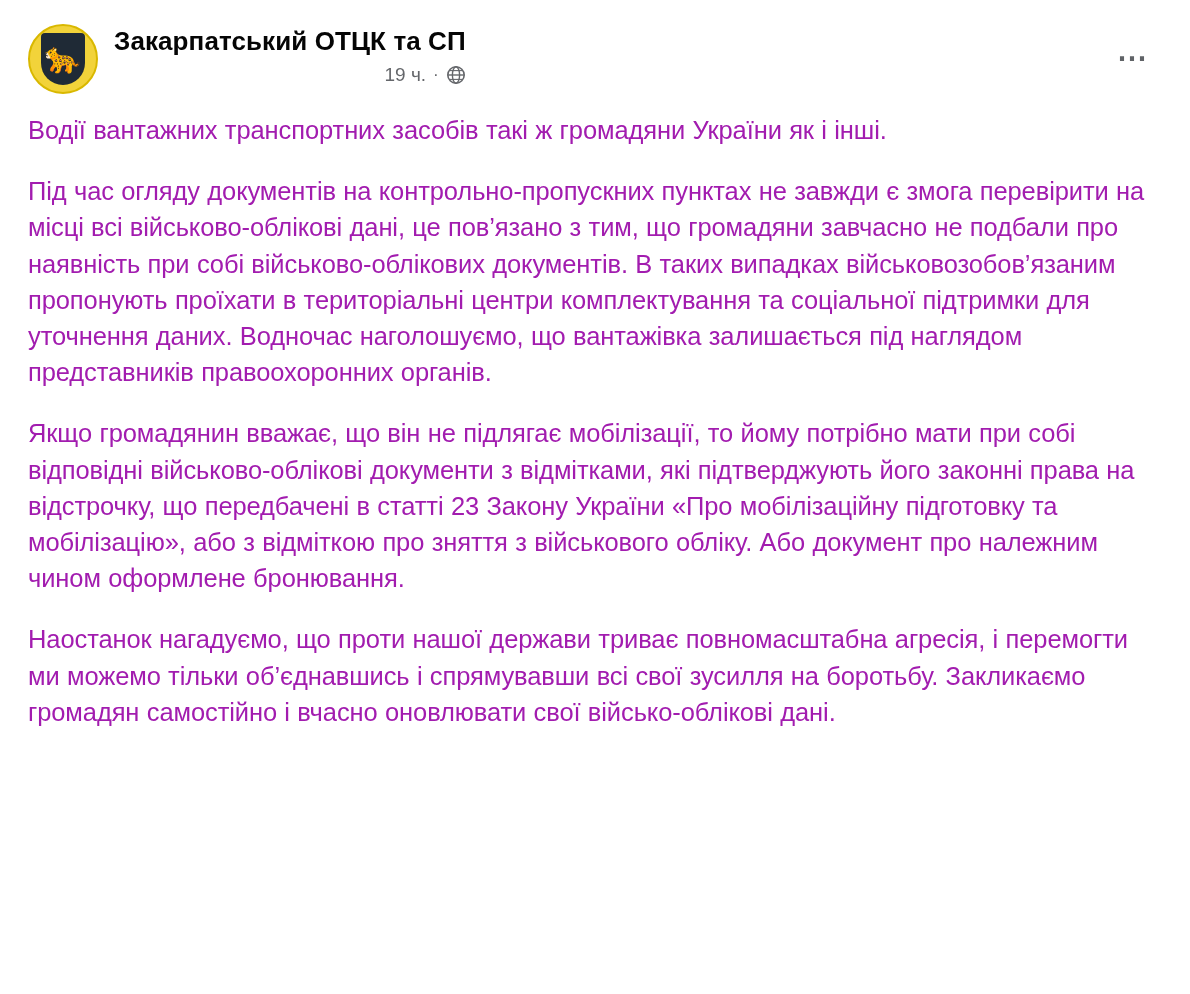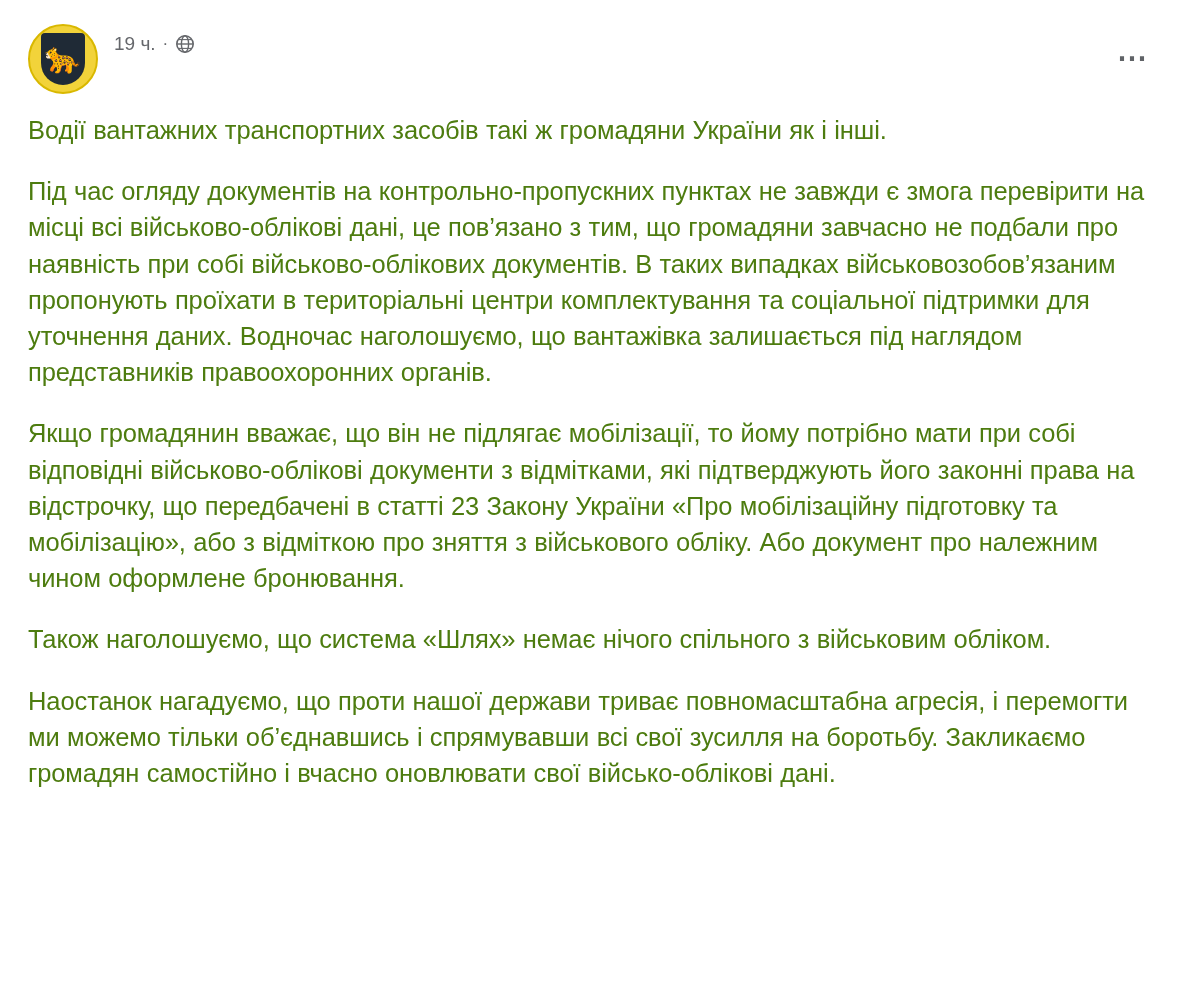--- a/index.html
+++ b/index.html
@@ -70,20 +70,21 @@
     color: #050505;
     letter-spacing: 0.1px;
     line-height: 1.2;
   }
   .meta-row {
     display: flex;
     align-items: center;
     margin-top: 7px;
     color: #65676b;
     font-size: 19px;
+    justify-content: flex-end;
   }
   .meta-dot {
     margin: 0 7px;
     font-size: 17px;
     color: #65676b;
   }
   .globe-icon {
     display: inline-flex;
     align-items: center;
     justify-content: center;
@@ -111,21 +112,21 @@
     font-weight: bold;
     color: #606367;
   }
   .post-body {
     padding-top: 8px;
   }
   .post-body p {
     margin: 0 0 25px 0;
     font-size: 25.5px;
     line-height: 1.42;
-    color: #4d7c0f;
+    color: #a21caf;
     letter-spacing: -0.1px;
     word-spacing: 0.4px;
   }
   .post-body p:last-child {
     margin-bottom: 12px;
   }
 </style>
 </head>
 <body>
 
@@ -133,20 +134,21 @@
 
   <div class="post-header">
 
     <div class="avatar">
       <div class="shield">
         <span class="lion">🐆</span>
       </div>
     </div>
 
     <div class="header-text">
+      <div class="page-name">Закарпатський ОТЦК та СП</div>
       <div class="meta-row">
         <span>19 ч.</span>
         <span class="meta-dot">·</span>
         <span class="globe-icon">
           <svg width="20" height="20" viewBox="0 0 20 20" aria-hidden="true">
             <circle cx="10" cy="10" r="8.2" fill="none" stroke="#65676b" stroke-width="1.6"></circle>
             <ellipse cx="10" cy="10" rx="3.6" ry="8.2" fill="none" stroke="#65676b" stroke-width="1.4"></ellipse>
             <line x1="1.9" y1="10" x2="18.1" y2="10" stroke="#65676b" stroke-width="1.4"></line>
             <line x1="3.2" y1="5.6" x2="16.8" y2="5.6" stroke="#65676b" stroke-width="1.1"></line>
             <line x1="3.2" y1="14.4" x2="16.8" y2="14.4" stroke="#65676b" stroke-width="1.1"></line>
@@ -157,17 +159,16 @@
 
     <div class="more-menu">
       <span class="dots">⋯</span>
     </div>
   </div>
 
   <div class="post-body">
     <p>Водії вантажних транспортних засобів такі ж громадяни України як і інші.</p>
     <p>Під час огляду документів на контрольно-пропускних пунктах не завжди є змога перевірити на місці всі військово-облікові дані, це пов’язано з тим, що громадяни завчасно не подбали про наявність при собі військово-облікових документів.  В таких випадках військовозобов’язаним пропонують проїхати в територіальні центри комплектування та соціальної підтримки для уточнення даних. Водночас наголошуємо, що вантажівка залишається під наглядом представників правоохоронних органів.</p>
     <p>Якщо громадянин вважає, що він не підлягає мобілізації, то йому потрібно мати при собі відповідні військово-облікові документи з відмітками, які підтверджують його законні права на відстрочку, що передбачені в статті 23 Закону України «Про мобілізаційну підготовку та мобілізацію», або з відміткою про зняття з військового обліку.  Або документ про належним чином оформлене бронювання.</p>
-    <p>Також наголошуємо, що система «Шлях» немає нічого спільного з військовим обліком.</p>
     <p>Наостанок нагадуємо, що проти нашої держави триває повномасштабна агресія, і перемогти ми можемо тільки об’єднавшись і спрямувавши всі свої зусилля на боротьбу. Закликаємо громадян самостійно і вчасно оновлювати свої військо-облікові дані.</p>
   </div>
 
 </div>
 
 </body></html>

